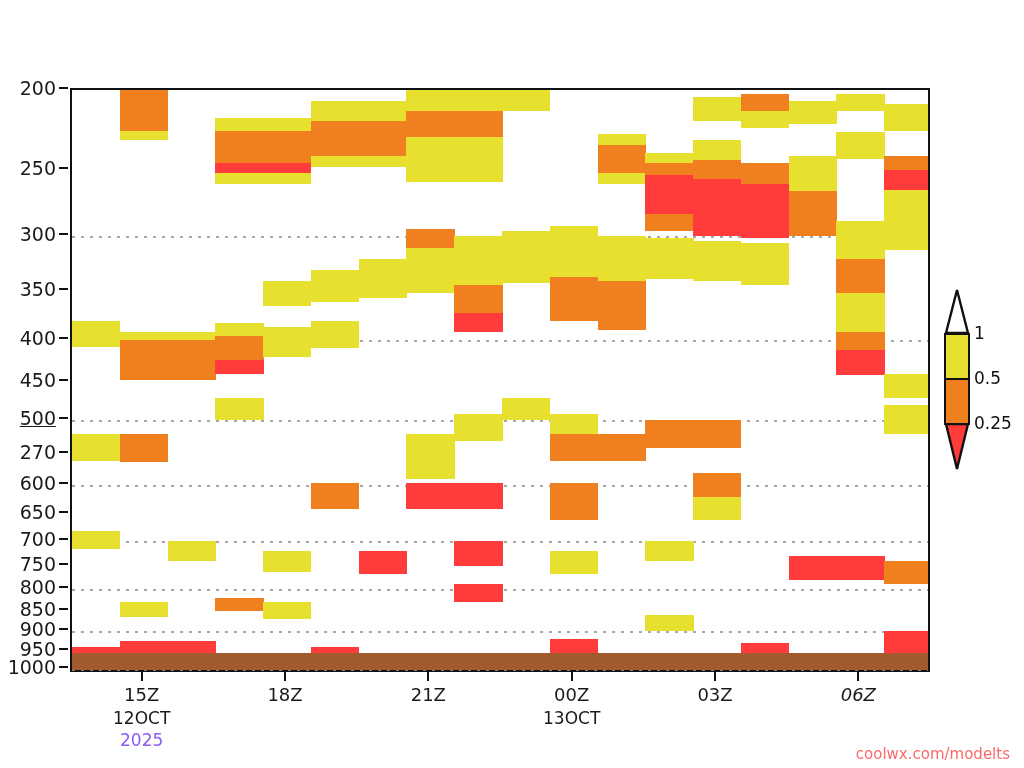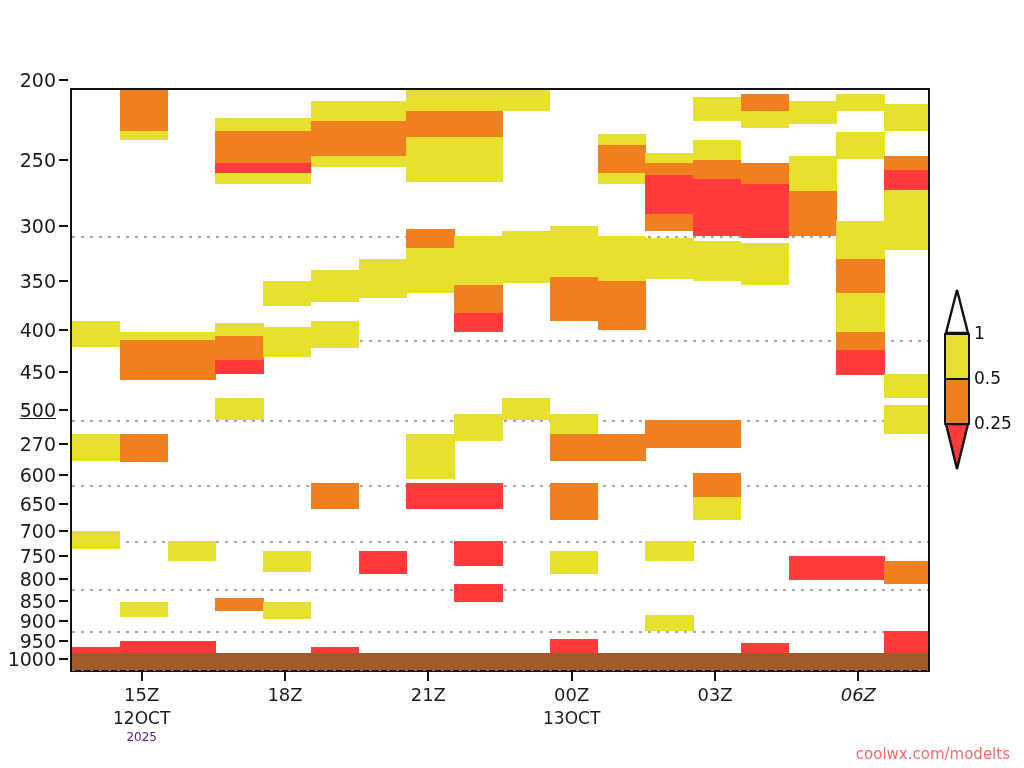--- a/index.html
+++ b/index.html
@@ -23,33 +23,33 @@
   }
   #cells{position:absolute;left:0;top:0;width:100%;height:100%;overflow:hidden;}
   .cell{position:absolute;}
 
   #gridlines{position:absolute;left:0;top:0;width:100%;height:100%;pointer-events:none;}
   .gl{position:absolute;left:0;width:100%;height:2px;
       background-image:linear-gradient(to right,#9a9a9a 0 3px,transparent 3px 9px);
       background-size:9px 2px;opacity:.85;}
 
   #terrain{position:absolute;left:0;bottom:0;width:100%;background:#a05a2c;}
-  .ytickwrap{position:absolute;left:0;top:80px;width:68px;height:584px;}
+  .ytickwrap{position:absolute;left:0;top:88px;width:68px;height:584px;}
   .ylab{position:absolute;right:12px;transform:translateY(-50%);
     font-size:19px;color:#1a1a1a;white-space:nowrap;text-align:right;}
   .ymark{position:absolute;right:0;width:9px;height:2px;background:#111;transform:translateY(-50%);}
 
   .xtickwrap{position:absolute;left:70px;top:672px;width:860px;height:96px;}
   .xmark{position:absolute;top:0;width:2px;height:9px;background:#111;}
   .xlab{position:absolute;top:12px;transform:translateX(-50%);
     font-size:18px;color:#1a1a1a;white-space:nowrap;text-align:center;}
   .xlab2{position:absolute;top:36px;transform:translateX(-50%);
     font-size:17px;color:#1a1a1a;white-space:nowrap;}
   .xlab3{position:absolute;top:58px;transform:translateX(-50%);
-    font-size:12px;color:#4c1d95;white-space:nowrap;}
+    font-size:17px;color:#8b5cf6;white-space:nowrap;}
 
   .xaxistitle{position:absolute;left:0;top:729px;width:1024px;text-align:center;
     font-size:24px;color:#1a1a1a;}
 
   .credit{position:absolute;right:14px;top:745px;font-size:15px;color:#fb6a6a;}
 
   
   #cbar{position:absolute;left:944px;top:288px;width:26px;height:180px;}
   .cbseg{position:absolute;left:0;width:26px;box-sizing:border-box;
          border-left:2px solid #111;border-right:2px solid #111;}

